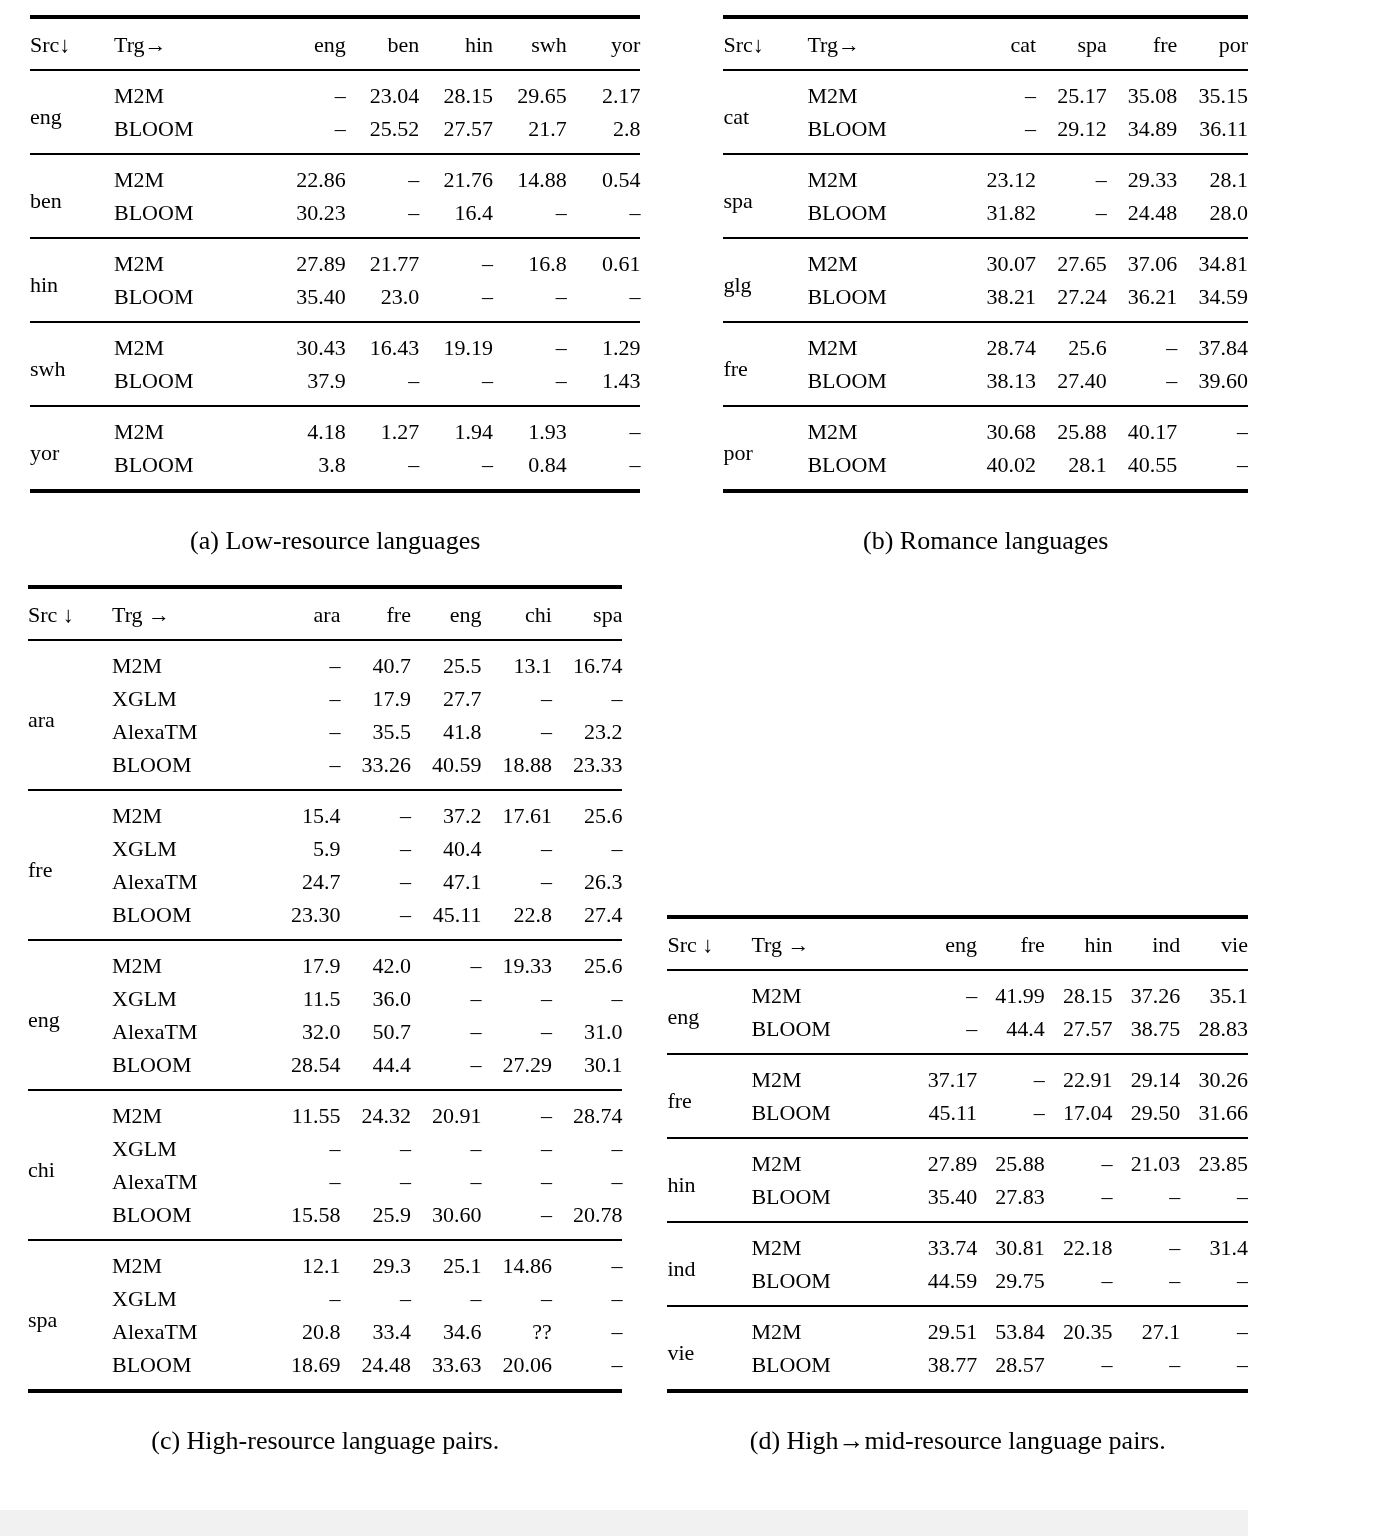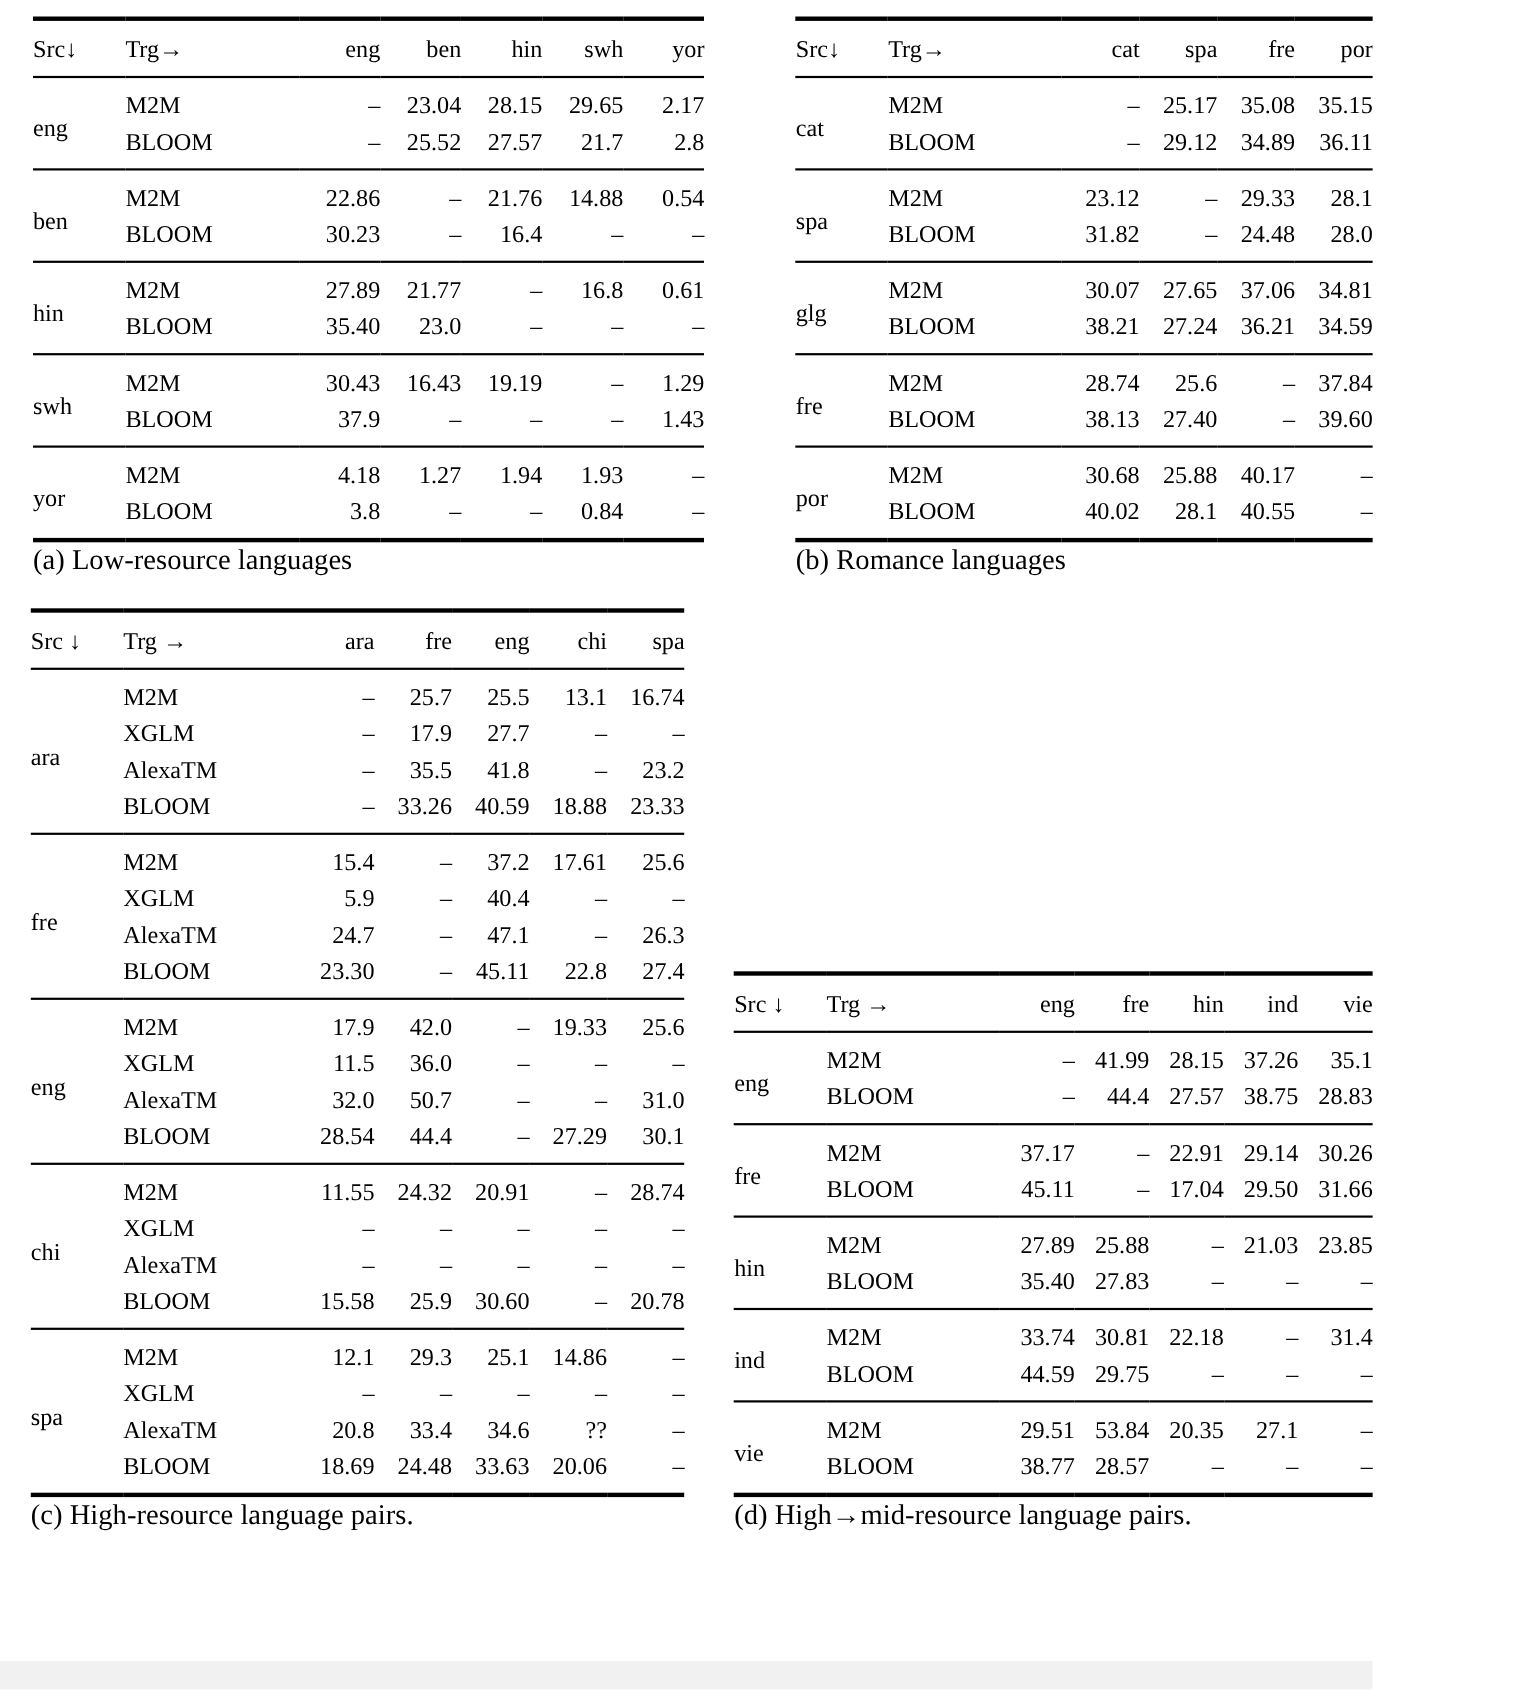--- a/index.html
+++ b/index.html
@@ -41,23 +41,23 @@
   thead th.col-src, thead th.col-model { text-align: left; }
 
   tbody { border-top: 2px solid #000; }
   td { line-height: 33px; vertical-align: middle; }
   td.val { text-align: right; }
   td.src, td.model { text-align: left; }
   tbody tr:first-child td { padding-top: 8px; }
   tbody tr:last-child  td { padding-bottom: 8px; }
 
   figcaption {
-    text-align: left;
+    text-align: center;
     font-size: 26px;
-    margin-top: 0;
+    margin-top: 32px;
     line-height: 32px;
   }
 
   .main-caption {
     text-align: center;
     font-size: 27px;
     margin-top: 44px;
     line-height: 34px;
   }
 
@@ -324,21 +324,21 @@
               <th class="col-val">eng</th>
               <th class="col-val">chi</th>
               <th class="col-val">spa</th>
             </tr>
           </thead>
           <tbody>
             <tr>
               <td class="src" rowspan="4">ara</td>
               <td class="model">M2M</td>
               <td class="val">–</td>
-              <td class="val">25.7</td>
+              <td class="val">40.7</td>
               <td class="val">25.5</td>
               <td class="val">13.1</td>
               <td class="val">16.74</td>
             </tr>
             <tr>
               <td class="model">XGLM</td>
               <td class="val">–</td>
               <td class="val">17.9</td>
               <td class="val">27.7</td>
               <td class="val">–</td>

